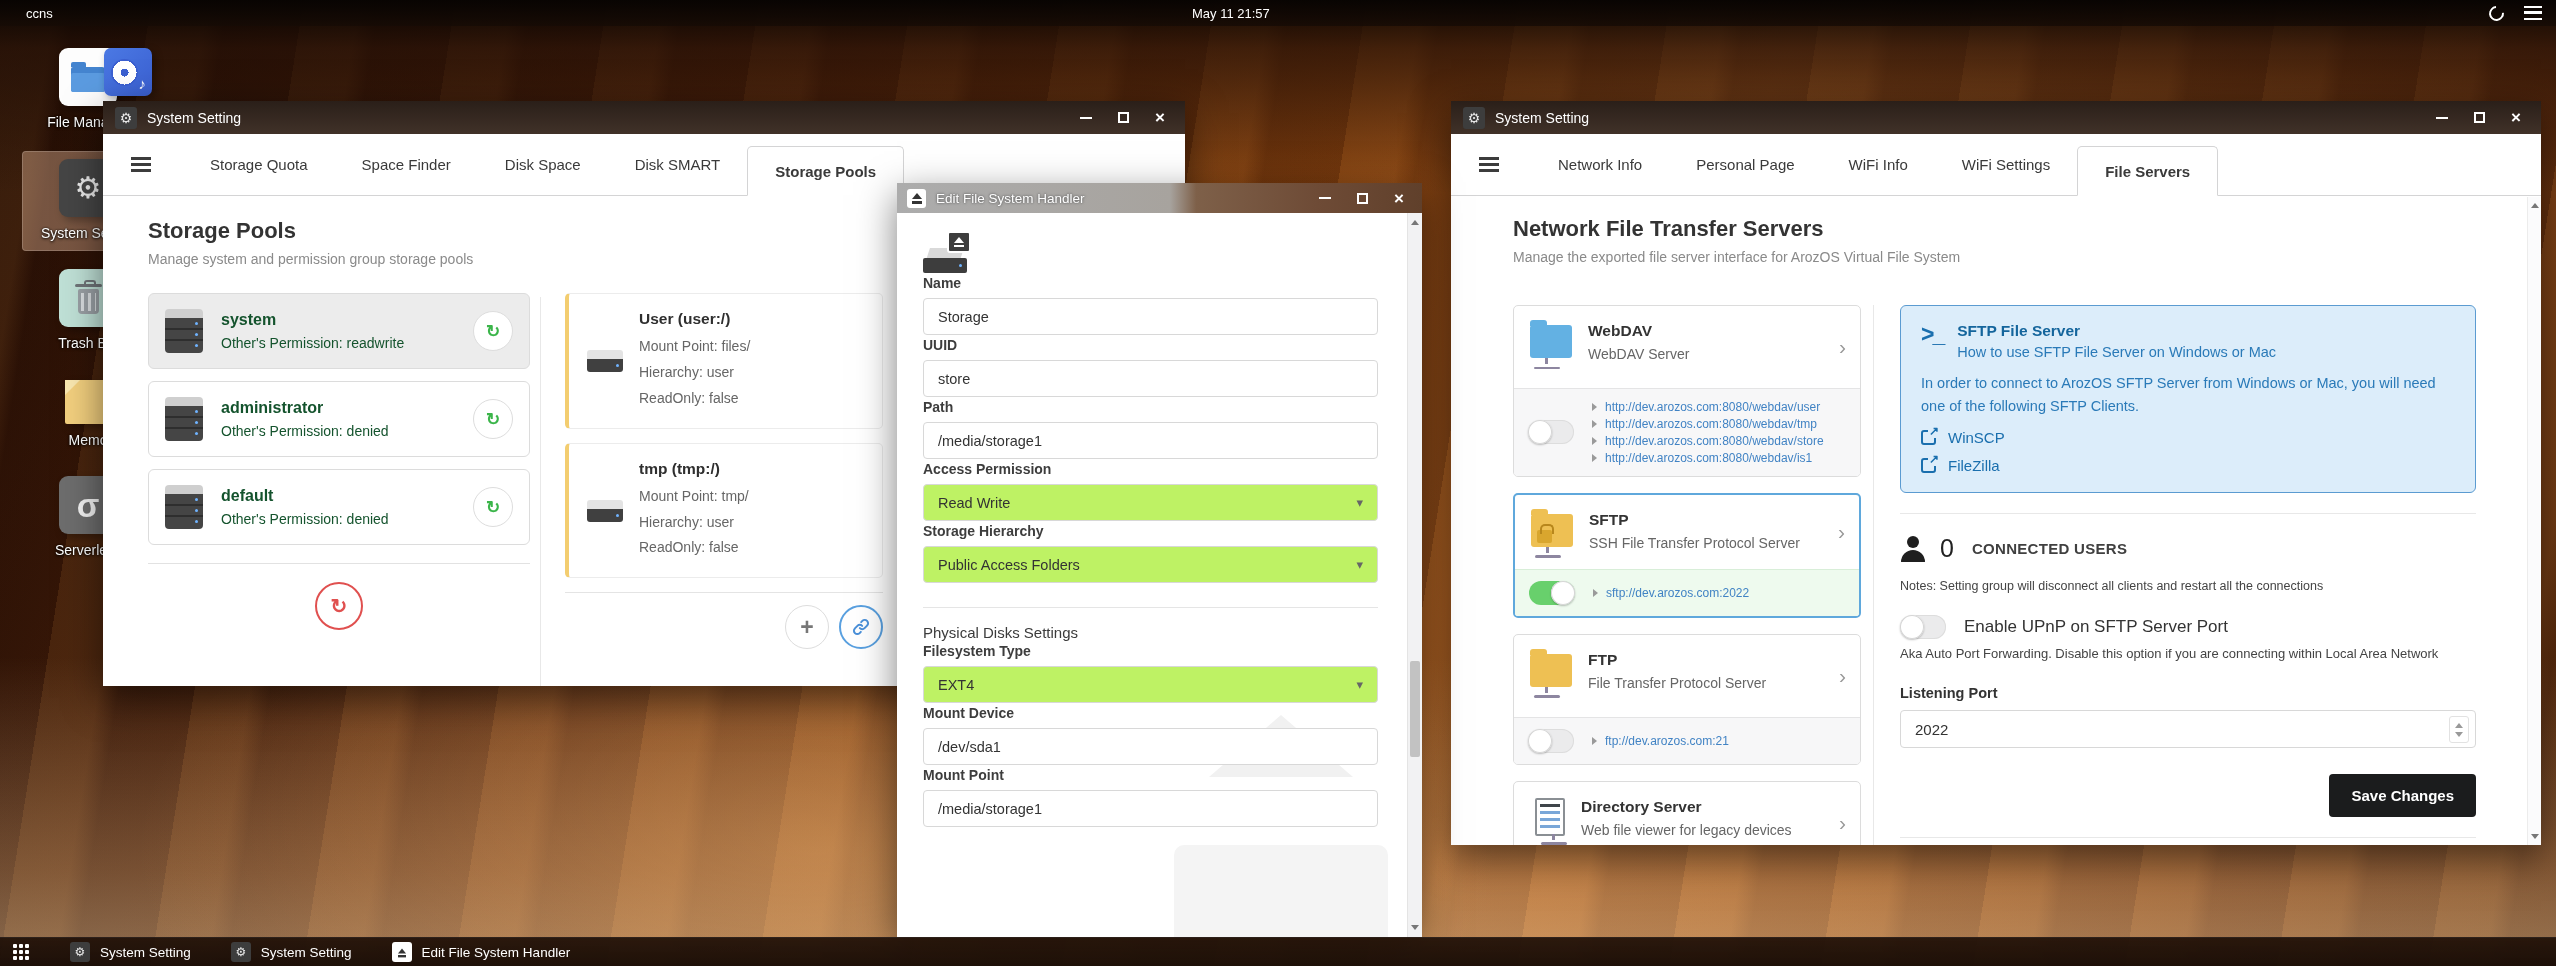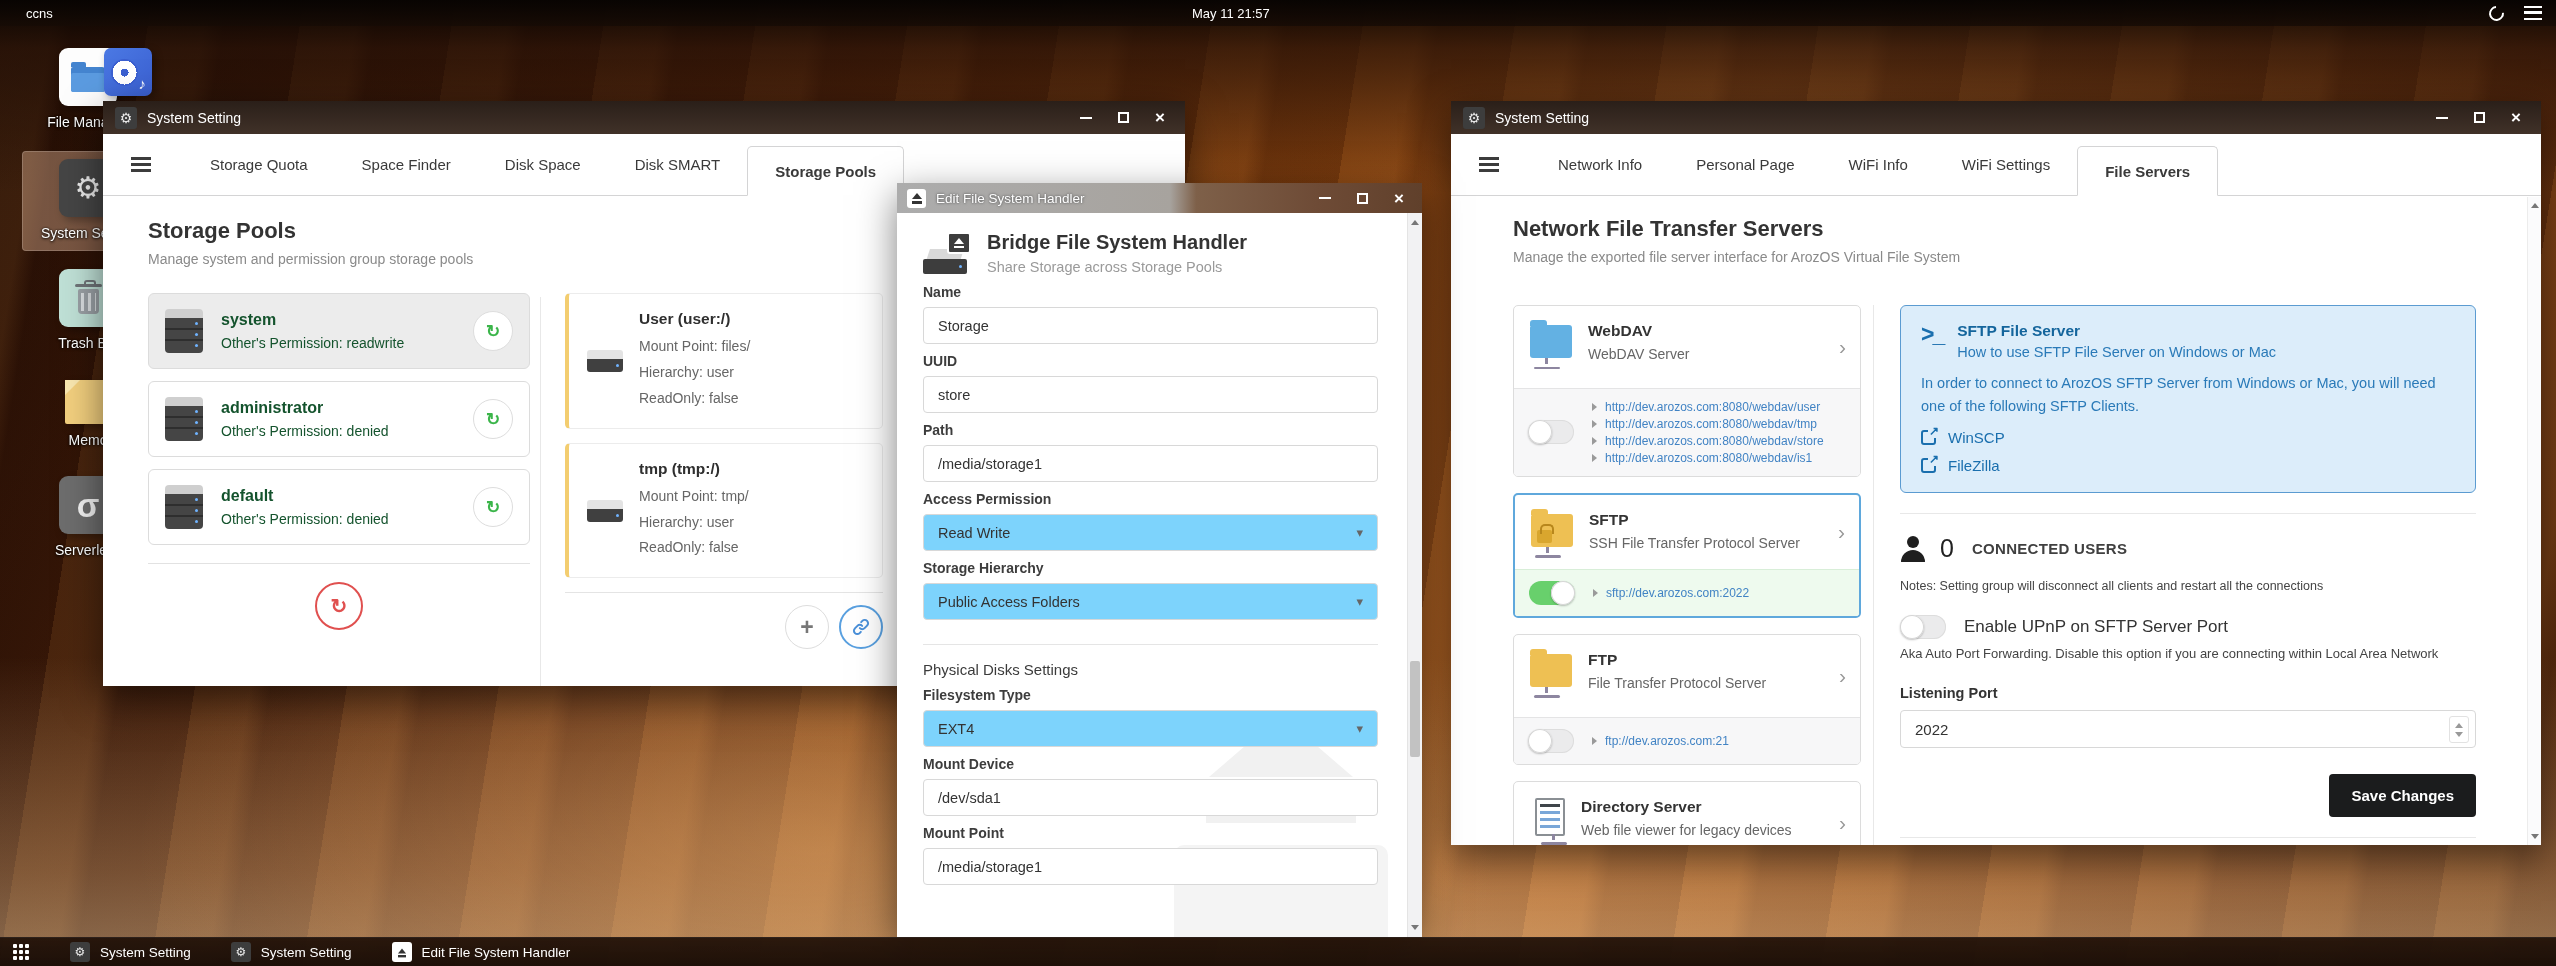--- a/index.html
+++ b/index.html
@@ -120,23 +120,23 @@
   .bridge-head { display:flex; gap:16px; align-items:center; position:relative; z-index:1; }
   .bridge-ico { position:relative; width:48px; height:42px; flex:none; }
   .bridge-ico .slab { position:absolute; bottom:13px; left:5px; width:34px; height:12px; background:#d9d9d9; transform:skewX(-18deg); }
   .bridge-ico .drive { position:absolute; bottom:0; left:0; width:44px; height:15px; background:#3d3d3d; border-radius:2px; }
   .bridge-ico .drive::after { content:""; position:absolute; right:5px; top:6px; width:3px; height:3px; border-radius:50%; background:#6fb3ff; }
   .bridge-ico .badge { position:absolute; top:0; right:0; width:24px; height:22px; background:#3d3d3d; border-radius:3px; border:2px solid #fff; display:flex; flex-direction:column; align-items:center; justify-content:center; }
   .badge .bj-tri { width:0; height:0; border-left:5px solid transparent; border-right:5px solid transparent; border-bottom:6px solid #fff; }
   .badge .bj-bar { width:10px; height:2.5px; background:#fff; margin-top:2px; }
   .bh-title { font-size:20px; font-weight:bold; color:#333; }
   .bh-sub { font-size:14.5px; color:#9a9a9a; margin-top:5px; }
-  .f-label { font-size:14px; font-weight:bold; color:#3d3d3d; margin:9px 0 7px; position:relative; z-index:1; }
+  .f-label { font-size:14px; font-weight:bold; color:#3d3d3d; margin:2px 0 7px; position:relative; z-index:1; }
   .f-input { width:100%; height:37px; border:1px solid #d8d8d8; border-radius:4px; padding:0 14px; font-size:14.5px; color:#333; font-family:inherit; background:#fff; position:relative; z-index:1; }
-  .f-select { position:relative; z-index:1; width:100%; height:37px; border:1px solid #d8d8d8; border-radius:4px; padding:0 14px; font-size:14.5px; color:#333; background:#7dd3fc; display:flex; align-items:center; }
+  .f-select { position:relative; z-index:1; width:100%; height:37px; border:1px solid #d8d8d8; border-radius:4px; padding:0 14px; font-size:14.5px; color:#333; background:#bef264; display:flex; align-items:center; }
   .caret { position:absolute; right:14px; color:#666; font-size:13px; }
   .e-div { border-top:1px solid #e5e5e5; margin:24px 0 16px; position:relative; z-index:1; }
   .section-t { font-size:15px; color:#3b3b3b; position:relative; z-index:1; }
   .wm { position:absolute; right:34px; bottom:-16px; z-index:0; display:flex; flex-direction:column; align-items:center; }
   .wm-tri { width:0; height:0; border-left:72px solid transparent; border-right:72px solid transparent; border-bottom:62px solid #f1f1f1; }
   .wm-bar { width:150px; height:30px; background:#f1f1f1; margin-top:16px; }
   .wm-disk { width:214px; height:108px; background:#f4f4f4; border-radius:10px; margin-top:22px; }
 
   
   #win-network { left:1451px; top:101px; width:1090px; height:744px; z-index:2; }
@@ -546,24 +546,20 @@
     </div>
     <div class="bridge-head">
       <span class="bridge-ico">
         <span class="slab"></span>
           <span class="drive"></span>
         <span class="badge">
             <span class="bj-tri"></span>
             <span class="bj-bar"></span>
           </span>
       </span>
-      <span>
-        <div class="bh-title">Bridge File System Handler</div>
-        <div class="bh-sub">Share Storage across Storage Pools</div>
-      </span>
     </div>
     <div class="f-label">Name</div>
     <input class="f-input" readonly="" value="Storage" style="">
     <div class="f-label">UUID</div>
     <input class="f-input" readonly="" value="store" style="">
     <div class="f-label">Path</div>
     <input class="f-input" readonly="" value="/media/storage1" style="">
     <div class="f-label">Access Permission</div>
     <div class="f-select">
       <span>Read Write</span>

